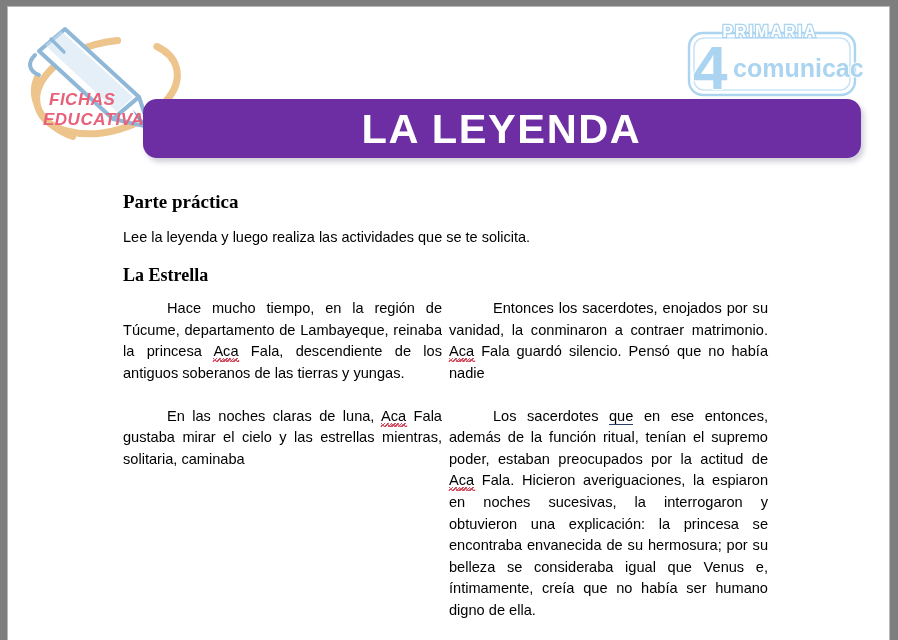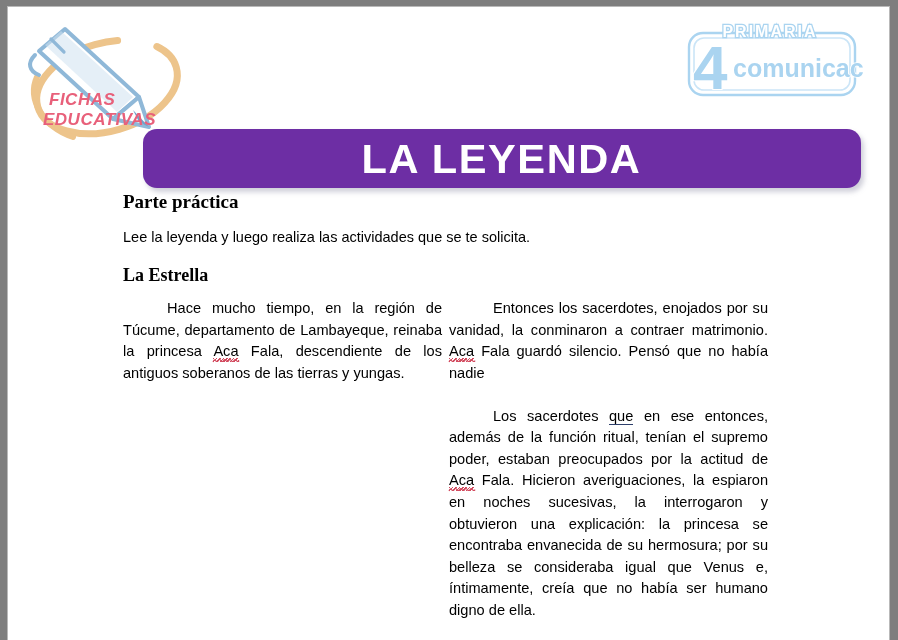--- a/index.html
+++ b/index.html
@@ -50,21 +50,21 @@
     right: 24px;
     top: 12px;
     width: 190px;
     height: 84px;
   }
   #grade-badge svg { display: block; }
   
   #title-banner {
     position: absolute;
     left: 135px;
-    top: 122px;
+    top: 92px;
     width: 718px;
     height: 59px;
     background: #6d2ea4;
     border-radius: 14px;
     box-shadow: 3px 4px 5px rgba(120,120,150,0.35);
     display: flex;
     align-items: center;
     justify-content: center;
   }
   #title-banner .title-text {
@@ -215,20 +215,25 @@
 
         <div class="column">
 
           <p class="para">
             <span>Hace mucho tiempo, en la región de Túcume, departamento de Lambayeque, reinaba la princesa </span><span class="spell">Aca<svg class="spell-svg" width="25" height="5" viewBox="0 0 25 5" preserveAspectRatio="none">
                   <path d="M0 4 Q 1.3 0.5 2.6 2.6 Q 3.9000000000000004 4.5 5.2 2.6 Q 6.5 0.5 7.800000000000001 2.6 Q 9.100000000000001 4.5 10.4 2.6 Q 11.700000000000001 0.5 13 2.6 Q 14.3 4.5 15.6 2.6 Q 16.9 0.5 18.2 2.6 Q 19.5 4.5 20.8 2.6 Q 22.1 0.5 23.400000000000002 2.6 Q 24.700000000000003 4.5 26.000000000000004 2.6" fill="none" stroke="#d24a5e" stroke-width="1.1"></path>
                 </svg></span><span> Fala, descendiente de los antiguos soberanos de las tierras y yungas.</span>
           </p>
 
 
+          <p class="para">
+            <span>En las noches claras de luna, </span><span class="spell">Aca<svg class="spell-svg" width="25" height="5" viewBox="0 0 25 5" preserveAspectRatio="none">
+                  <path d="M0 4 Q 1.3 0.5 2.6 2.6 Q 3.9000000000000004 4.5 5.2 2.6 Q 6.5 0.5 7.800000000000001 2.6 Q 9.100000000000001 4.5 10.4 2.6 Q 11.700000000000001 0.5 13 2.6 Q 14.3 4.5 15.6 2.6 Q 16.9 0.5 18.2 2.6 Q 19.5 4.5 20.8 2.6 Q 22.1 0.5 23.400000000000002 2.6 Q 24.700000000000003 4.5 26.000000000000004 2.6" fill="none" stroke="#d24a5e" stroke-width="1.1"></path>
+                </svg></span><span> Fala gustaba mirar el cielo y las estrellas mientras, solitaria, caminaba</span>
+          </p>
 
         </div>
 
         <div class="column">
 
           <p class="para">
             <span>Entonces los sacerdotes, enojados por su vanidad, la conminaron a contraer matrimonio. </span><span class="spell">Aca<svg class="spell-svg" width="25" height="5" viewBox="0 0 25 5" preserveAspectRatio="none">
                   <path d="M0 4 Q 1.3 0.5 2.6 2.6 Q 3.9000000000000004 4.5 5.2 2.6 Q 6.5 0.5 7.800000000000001 2.6 Q 9.100000000000001 4.5 10.4 2.6 Q 11.700000000000001 0.5 13 2.6 Q 14.3 4.5 15.6 2.6 Q 16.9 0.5 18.2 2.6 Q 19.5 4.5 20.8 2.6 Q 22.1 0.5 23.400000000000002 2.6 Q 24.700000000000003 4.5 26.000000000000004 2.6" fill="none" stroke="#d24a5e" stroke-width="1.1"></path>
                 </svg></span><span> Fala guardó silencio. Pensó que no había nadie</span>
           </p>

